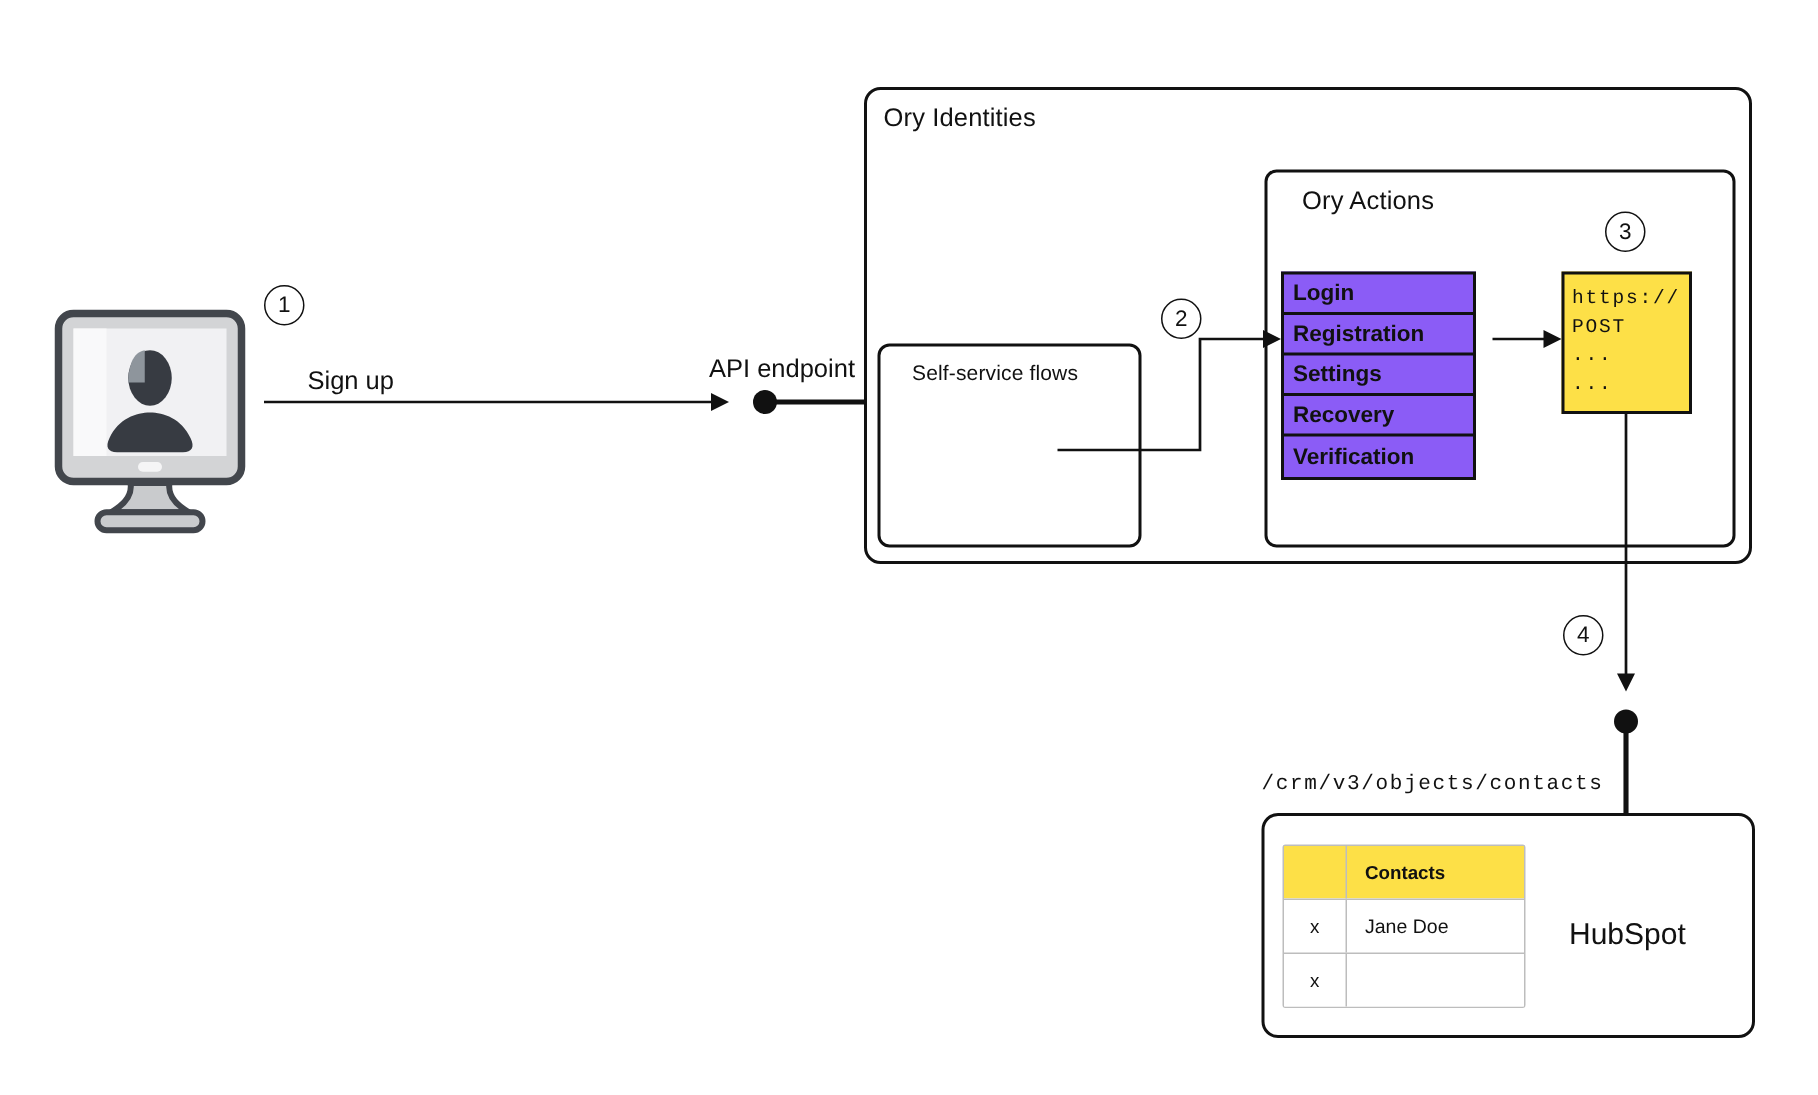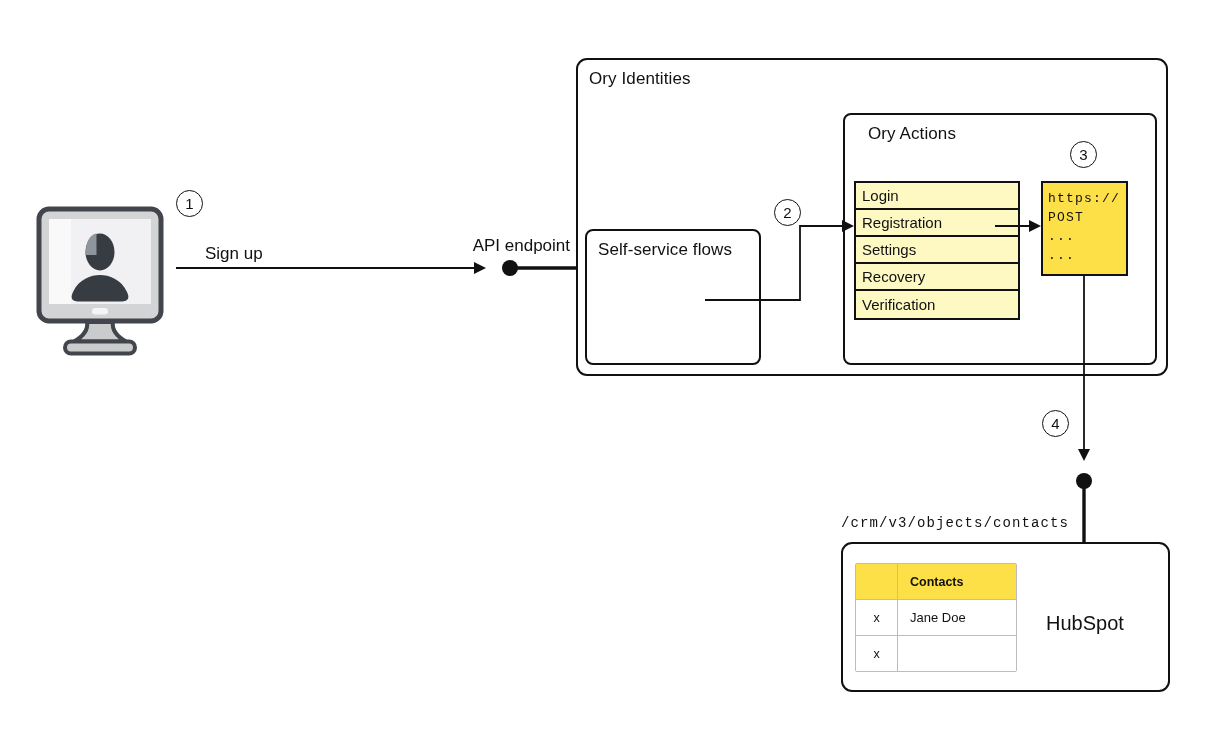--- a/index.html
+++ b/index.html
@@ -17,21 +17,21 @@
   .box-title { position:absolute; font-size:17px; letter-spacing:0.1px; white-space:nowrap; }
   .free-label { position:absolute; font-size:17px; white-space:nowrap; }
   .badge {
     position:absolute; width:27px; height:27px; border-radius:50%;
     border:1.5px solid #111111; background:#ffffff;
     display:flex; align-items:center; justify-content:center;
     font-size:15px; font-weight:500; z-index:12;
   }
   
   .flow-list {
-    position:absolute; width:166px; border:2px solid #111111; background:#fef9c3;
+    position:absolute; width:130px; border:2px solid #111111; background:#8b5cf6;font-weight:bold;
   }
   .flow-row {
     height:27px; border-bottom:2px solid #111111;
     display:flex; align-items:center; padding-left:6px;
     font-size:15px; white-space:nowrap;
   }
   .flow-row:last-child { border-bottom:none; }
   
   .code-block {
     position:absolute; width:87px; height:95px; border:2px solid #111111; background:#fde047;
@@ -93,21 +93,21 @@
     <span>4</span>
   </div>
 
   <div class="free-label" style="left:205px; top:244px;">Sign up</div>
   <div class="free-label" style="left:440px; top:236px; width:130px; text-align:right;">API endpoint</div>
 
   <div class="box rounded-lg" style="left:576px; top:58px; width:592px; height:318px;">
     <div class="box-title" style="left:11px; top:9px;">Ory Identities</div>
 
     <div class="box rounded-md" style="left:7px; top:169px; width:176px; height:136px;">
-      <div class="box-title" style="left:11px; top:9px; font-size:17px;text-align:center;">Self-service flows</div>
+      <div class="box-title" style="left:21px; top:9px; font-size:14px;text-align:center;">Self-service flows</div>
     </div>
 
     <div class="box rounded-md" style="left:265px; top:53px; width:314px; height:252px;">
       <div class="box-title" style="left:23px; top:9px;">Ory Actions</div>
 
       <div class="flow-list" style="left:9px; top:66px;">
         <div class="flow-row">Login</div>
         <div class="flow-row">Registration</div>
         <div class="flow-row">Settings</div>
         <div class="flow-row">Recovery</div>

